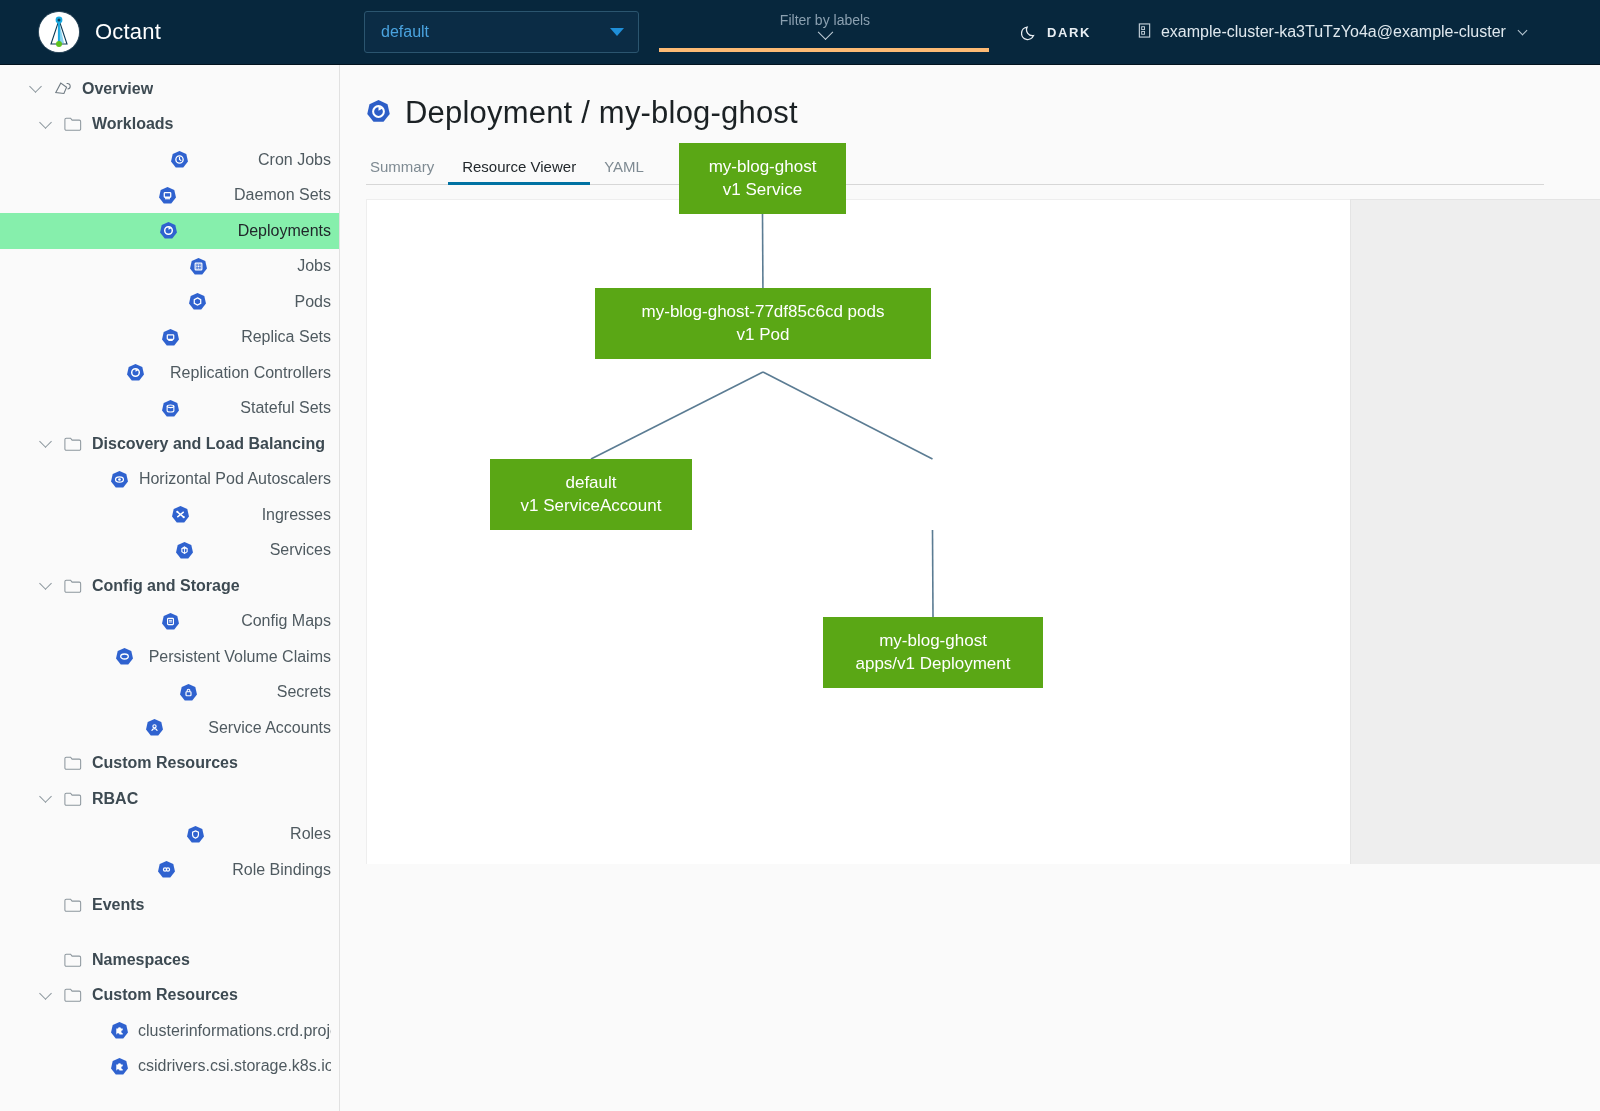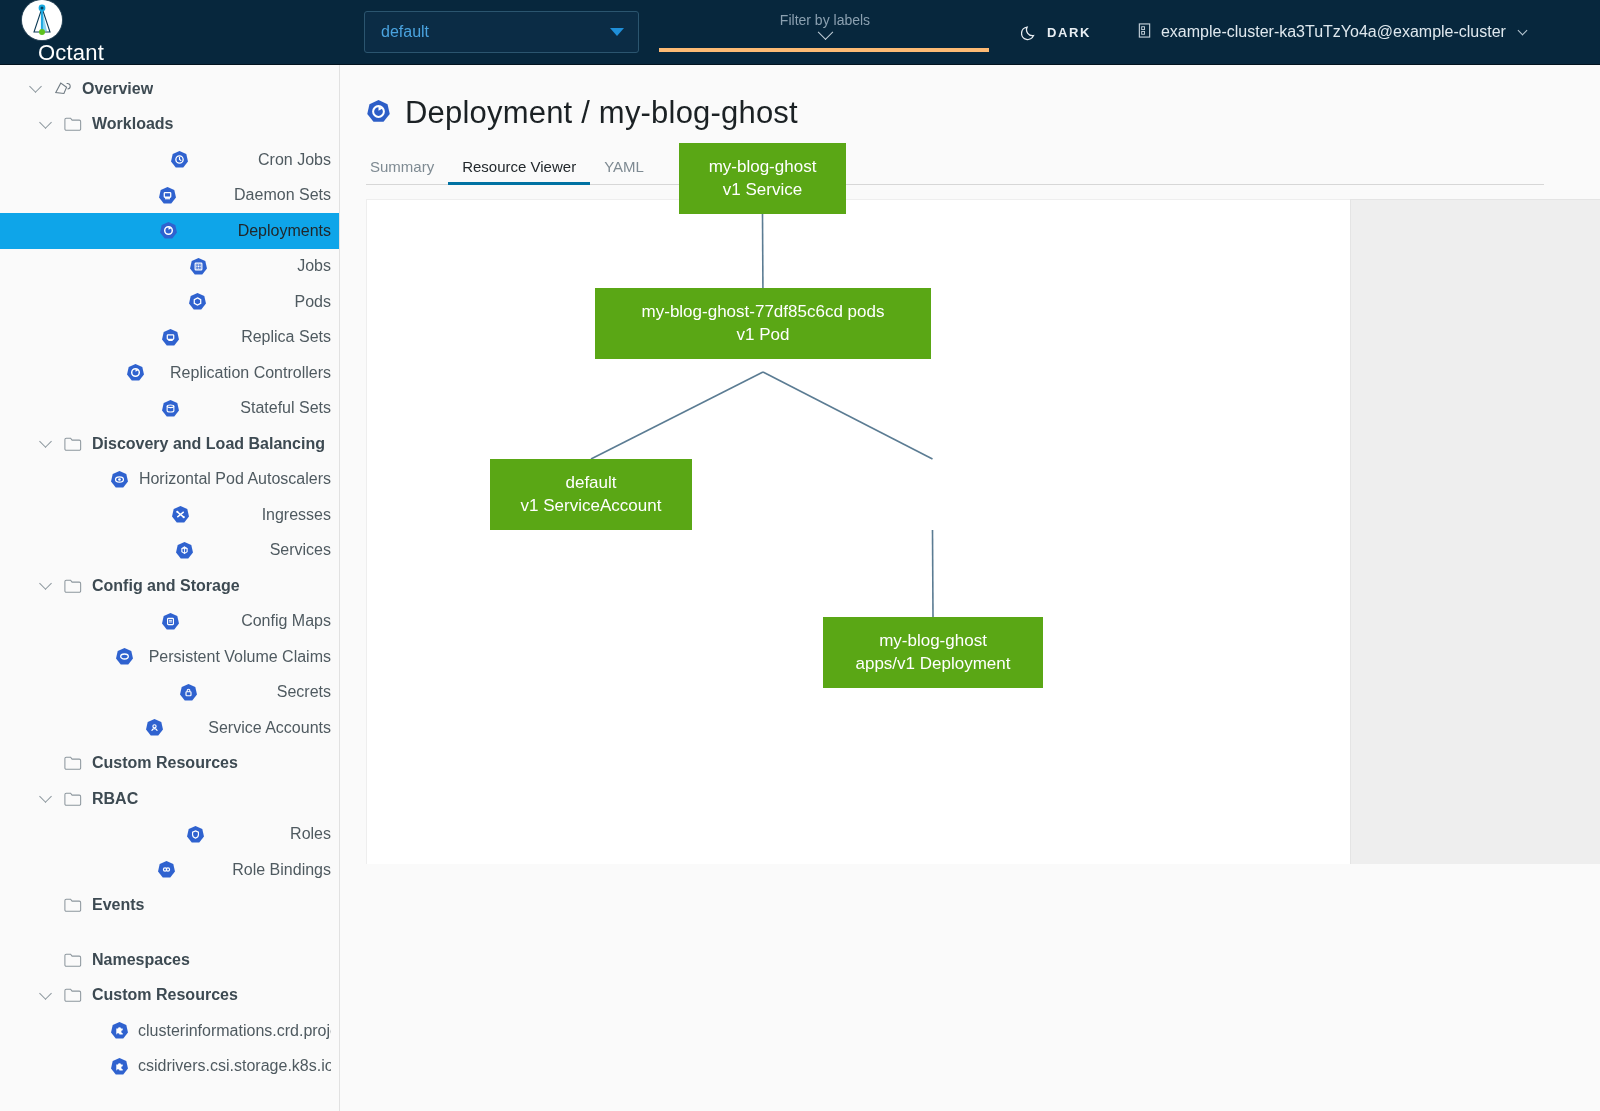--- a/index.html
+++ b/index.html
@@ -11,21 +11,21 @@
   }
 
   
   .header {
     position: absolute; top: 0; left: 0;
     width: 1600px; height: 65px;
     background: #07273d;
     display: flex; align-items: center;
     border-bottom: 1px solid #02131f;
   }
-  .brand { display: flex; width: 340px; padding-left: 22px; height: 100%; flex-direction: column; }
+  .brand { display: flex; align-items: center; width: 340px; padding-left: 39px; height: 100%; }
   .logo-badge {
     width: 40px; height: 40px; border-radius: 50%;
     background: radial-gradient(circle at 50% 45%, #ffffff 0%, #e8eef2 62%, #cfd9e0 100%);
     position: relative; flex: 0 0 auto;
     box-shadow: 0 0 0 1px rgba(255,255,255,.18);
     overflow: hidden;
   }
   .logo-badge svg { position: absolute; inset: 0; }
   .brand-name {
     color: #ffffff; font-size: 22px; letter-spacing: .2px;
@@ -87,21 +87,21 @@
     padding-top: 6px;
   }
   .nav-row {
     display: flex; align-items: center;
     height: 35.5px; position: relative;
     font-size: 16px; color: #4f5a60;
     padding-right: 8px;
     white-space: nowrap;
   }
   .nav-row.group { font-weight: bold; color: #3d4a52; }
-  .nav-row.selected { background: #0ea5e9; color: #21272b; }
+  .nav-row.selected { background: #86efac; color: #21272b; }
   .exp {
     width: 26px; flex: 0 0 26px; display: flex; align-items: center; justify-content: center;
   }
   .exp .arrow {
     width: 9px; height: 9px;
     border-right: 1.7px solid #8a959c; border-bottom: 1.7px solid #8a959c;
     transform: rotate(45deg); margin-bottom: 4px;
   }
   .ic { width: 30px; flex: 0 0 30px; display: flex; align-items: center; justify-content: center; }
   .nav-label { margin-left: 4px; overflow: hidden; }

